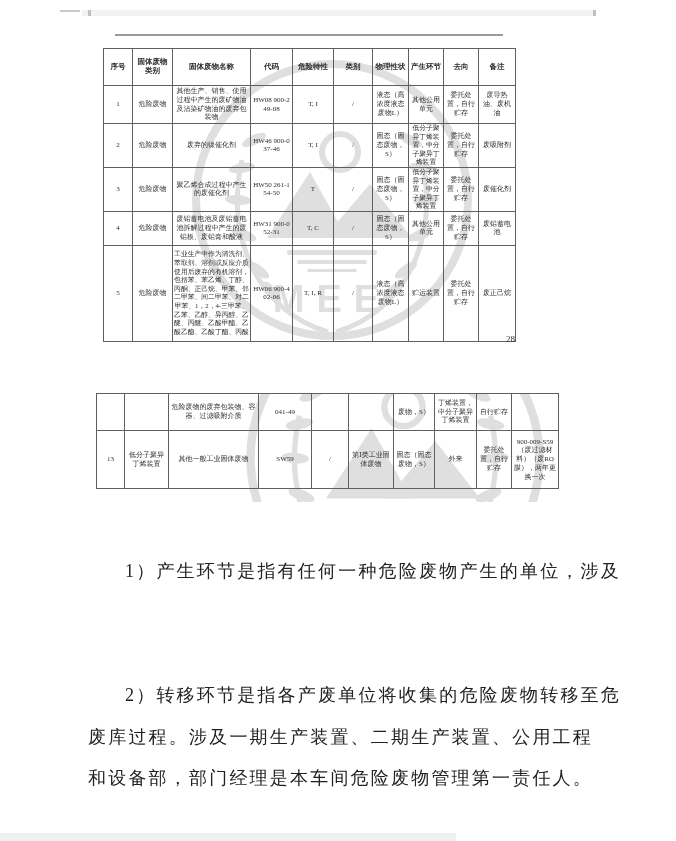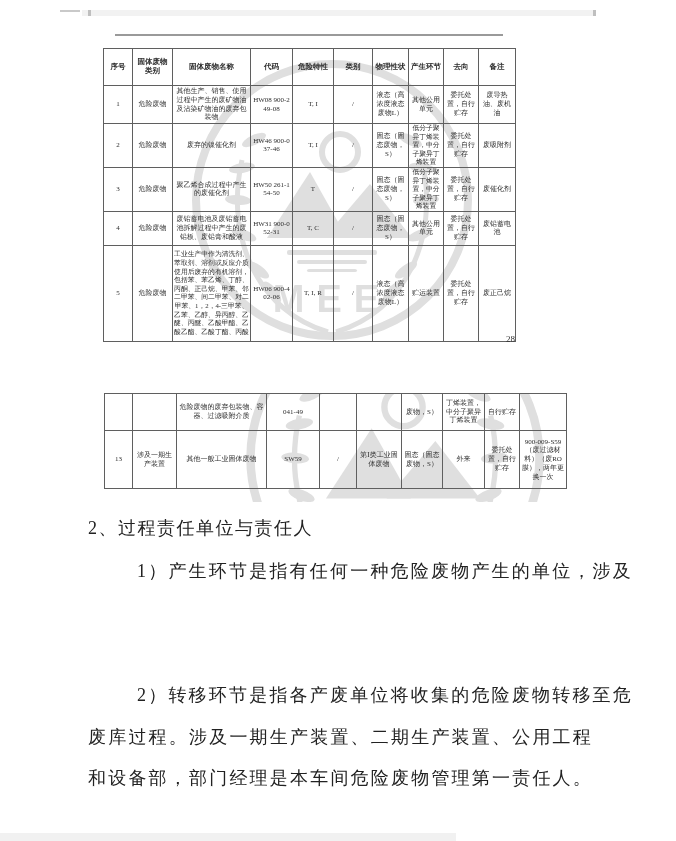--- a/index.html
+++ b/index.html
@@ -21,36 +21,36 @@
   
   table.t { position:absolute; border-collapse:collapse; table-layout:fixed;
             background:transparent; z-index:2; }
   table.t th, table.t td {
     border:1px solid #5f5f5f; text-align:center; vertical-align:middle;
     padding:0 1px; font-size:7px; line-height:8.8px; word-break:break-all;
     color:#2e2e2e; font-weight:normal;
   }
   table.t th { font-size:7.5px; font-weight:bold; }
   #t1 { left:103px; top:38px;  width:412px; }
-  #t2 { left:104px; top:383px; width:462px; }
+  #t2 { left:96px; top:383px; width:462px; }
   .dense { font-size:6.8px !important; line-height:8.6px !important; }
   
   .pagenum { position:absolute; left:103px; top:324px; width:412px;
              text-align:right; font-size:9px; color:#333; z-index:2; }
   
   .wm1 { position:absolute; left:172px; top:30px; z-index:1; }
   .wm2-clip { position:absolute; left:225px; top:383px; width:340px; height:109px;
               overflow:hidden; z-index:1; }
   .wm2-clip svg { position:absolute; left:0; top:-105px; }
   
   .heading { position:absolute; left:88px; top:506px; font-size:18px;
              letter-spacing:1.5px; color:#222; z-index:2; white-space:nowrap; }
   .bodyline { position:absolute; left:88px; width:520px; font-size:18px;
               letter-spacing:2.2px; color:#222; z-index:2; white-space:nowrap; }
-  .indent { padding-left:37px;text-align:center; }
+  .indent { padding-left:37px; }
   .y1{top:549px}.y2{top:590px}.y3{top:632px}.y4{top:673px}.y5{top:715px}.y6{top:756px}
 </style>
 </head>
 <body>
 
 <div id="stage">
 
   <div class="gap-top"></div>
   <div class="tick" style="left:88px"></div>
   <div class="tick" style="left:593px"></div>
@@ -212,32 +212,31 @@
       <td>041-49</td>
       <td></td>
       <td></td>
       <td>废物，S）</td>
       <td>丁烯装置，中分子聚异丁烯装置</td>
       <td>自行贮存</td>
       <td></td>
     </tr>
     <tr style="height:58px">
       <td>13</td>
-      <td>涉及一期生产装置</td>
+      <td>低分子聚异丁烯装置</td>
       <td>其他一般工业固体废物</td>
       <td>SW59</td>
       <td>/</td>
       <td>第Ⅰ类工业固体废物</td>
       <td>固态（固态废物，S）</td>
       <td>外来</td>
       <td>委托处置，自行贮存</td>
       <td>900-009-S59（废过滤材料）（废RO膜），两年更换一次</td>
     </tr>
   </tbody>
     </table>
 
-  <div class="heading">2、过程责任单位与责任人</div>
   <div class="bodyline indent y1">1）产生环节是指有任何一种危险废物产生的单位，涉及</div>
   <div class="bodyline indent y4">2）转移环节是指各产废单位将收集的危险废物转移至危</div>
   <div class="bodyline y6">和设备部，部门经理是本车间危险废物管理第一责任人。</div>
   <div class="bodyline y5">废库过程。涉及一期生产装置、二期生产装置、公用工程</div>
 
 </div>
 
 </body></html>

